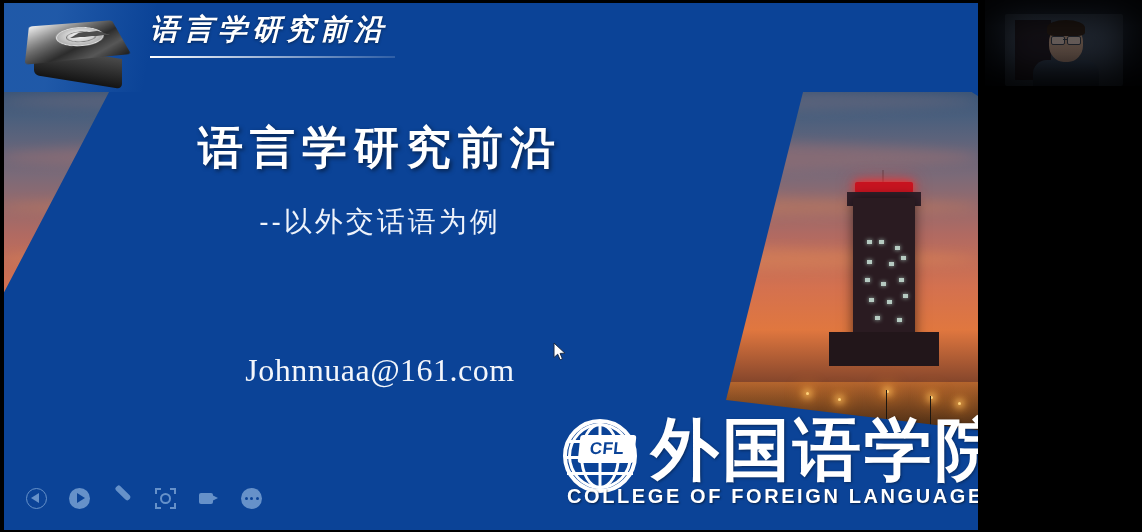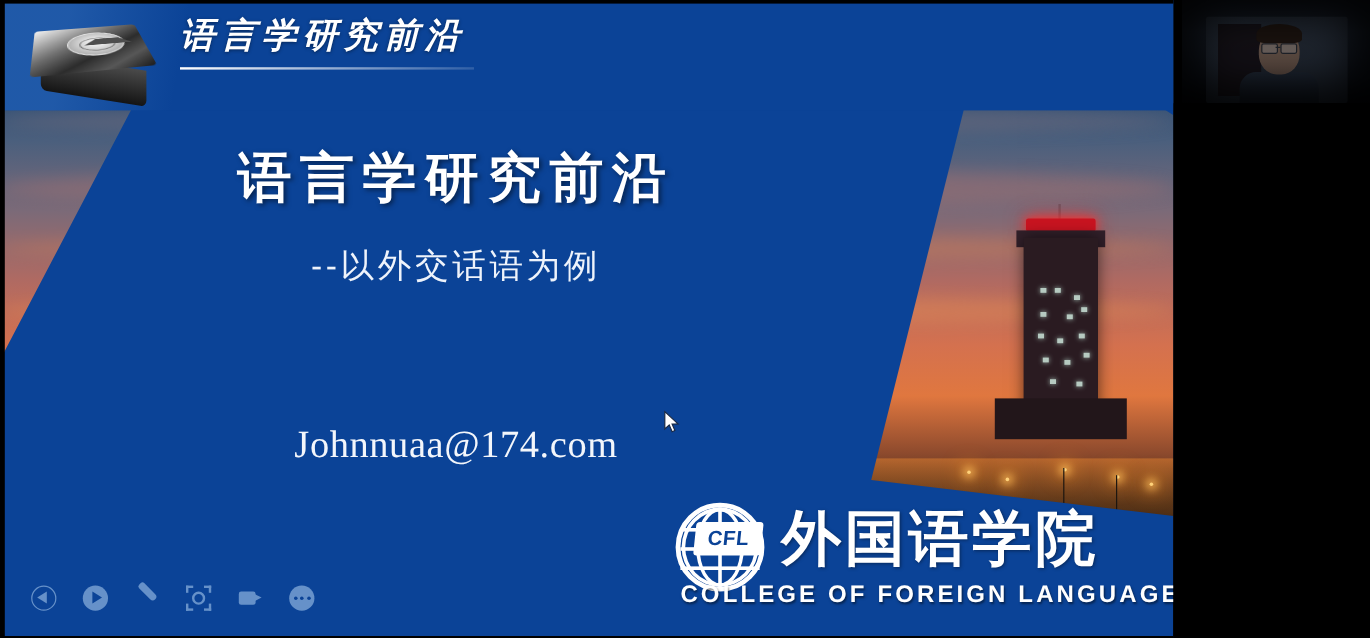--- a/index.html
+++ b/index.html
@@ -104,21 +104,21 @@
       border:4px solid #ffffff;box-sizing:border-box;}
   .merid{position:absolute;left:50%;top:0;height:100%;border-left:3px solid #fff;transform:translateX(-50%);}
   .merid.m2{width:40px;border:3px solid #fff;border-radius:50%;left:50%;transform:translateX(-50%);height:100%;box-sizing:border-box;}
   .merid.m3{width:64px;border:3px solid #fff;border-radius:50%;left:50%;transform:translateX(-50%);height:100%;box-sizing:border-box;}
   .par{position:absolute;left:0;width:100%;border-top:3px solid #fff;}
   .p1{top:17px;} .p2{top:33px;} .p3{top:49px;}
   #cfl-badge{position:absolute;left:16px;top:20px;width:56px;height:28px;background:#ffffff;
       border-radius:3px;color:#0b4397;font-family:"Liberation Sans",sans-serif;font-weight:800;
       font-size:17px;line-height:28px;text-align:center;letter-spacing:.5px;transform:skewX(-6deg);}
   #cfl-cn{position:absolute;left:88px;top:2px;font-family:"Liberation Sans",sans-serif;
-      font-weight:800;font-size:50px;color:#ffffff;letter-spacing:3px;line-height:64px;
+      font-weight:800;font-size:68px;color:#ffffff;letter-spacing:3px;line-height:64px;
       text-shadow:1px 1px 3px rgba(0,0,0,.4);white-space:nowrap;}
   #cfl-en{position:absolute;left:4px;top:70px;font-family:"Liberation Sans",sans-serif;
       font-weight:800;font-size:20px;color:#ffffff;letter-spacing:2.6px;white-space:nowrap;
       text-shadow:1px 1px 2px rgba(0,0,0,.5);}
 
   
   #toolbar{position:absolute;left:26px;top:488px;display:flex;gap:22px;align-items:center;}
   .tbtn{width:21px;height:21px;position:relative;opacity:.62;}
   .ring{position:absolute;inset:0;border:1.6px solid #9fc2e8;border-radius:50%;box-sizing:border-box;}
   .tri-l{position:absolute;left:5px;top:5px;width:0;height:0;
@@ -236,21 +236,21 @@
         <div class="seal-in"></div>
         <div class="seal-wing"></div>
       </div>
     </div>
 
     <div id="hdr-title">语言学研究前沿</div>
     <div id="hdr-underline"></div>
 
     <div id="main-title">语言学研究前沿</div>
     <div id="sub-title">--以外交话语为例</div>
-    <div id="email">Johnnuaa@174.com</div>
+    <div id="email">Johnnuaa@161.com</div>
 
     <div id="cfl">
       <div id="globe">
         <div class="merid"></div>
         <div class="merid m2"></div>
         <div class="merid m3"></div>
         <div class="par p1"></div>
         <div class="par p2"></div>
         <div class="par p3"></div>
       </div>

